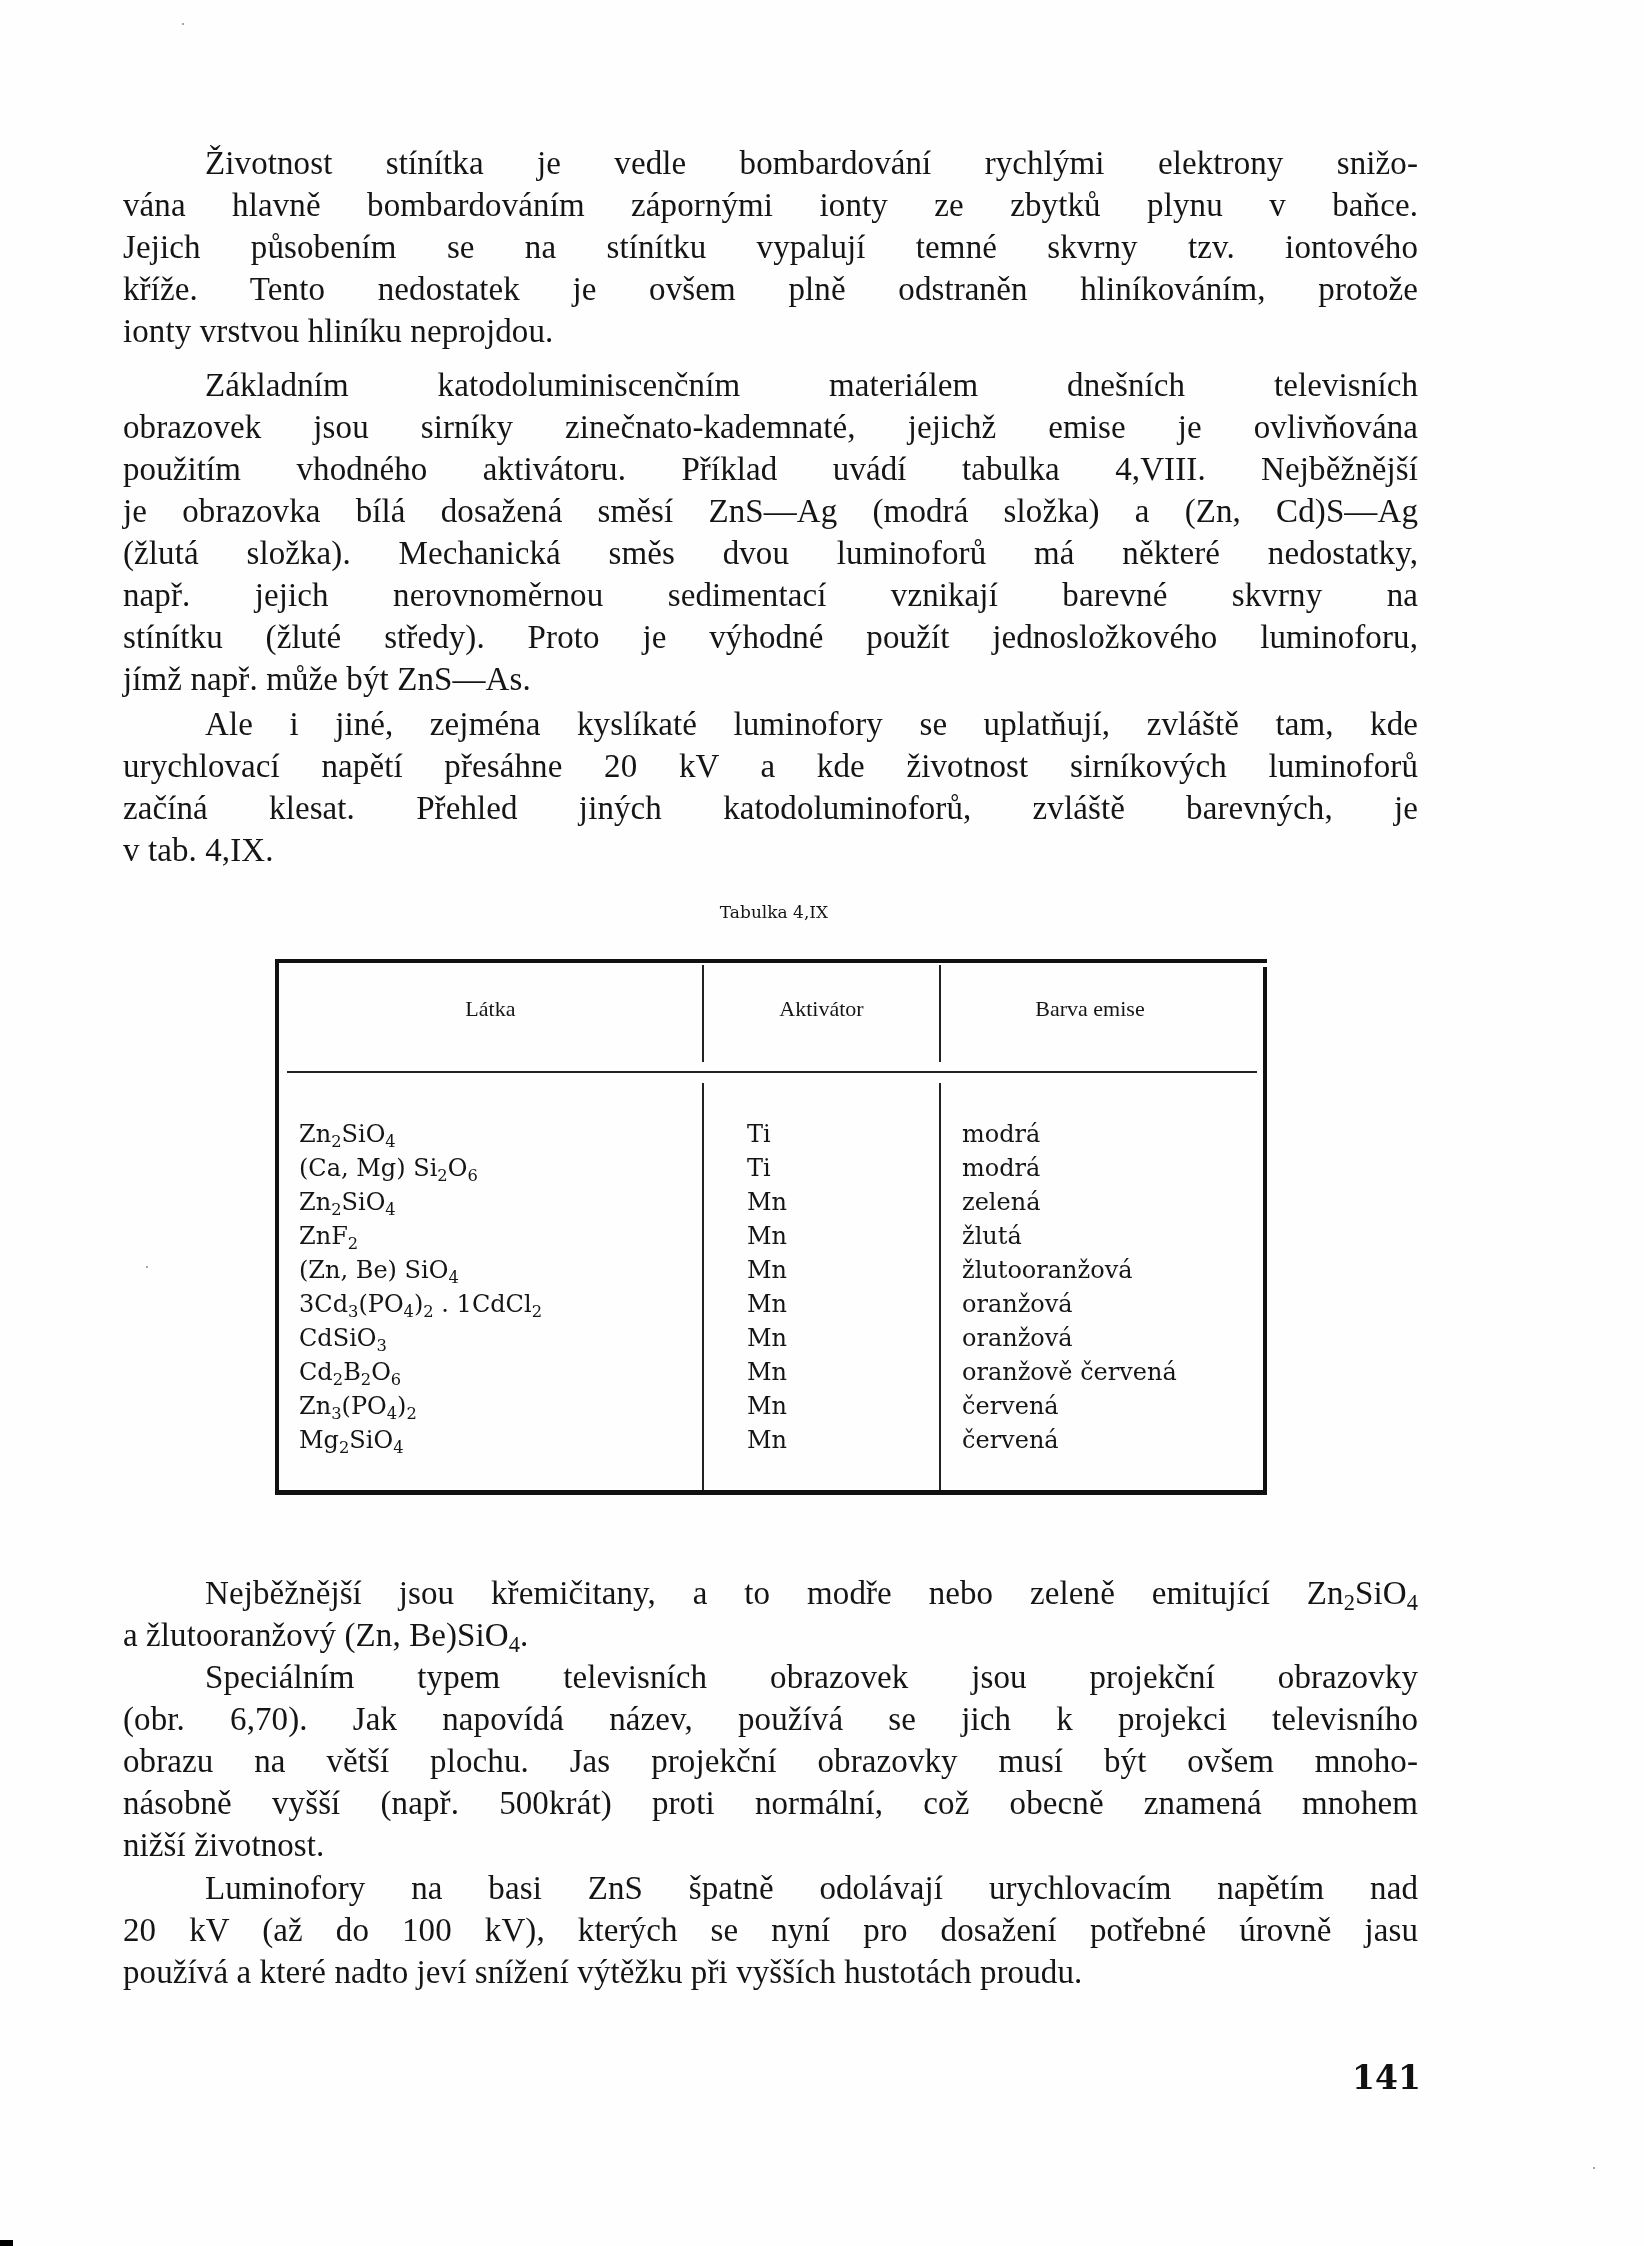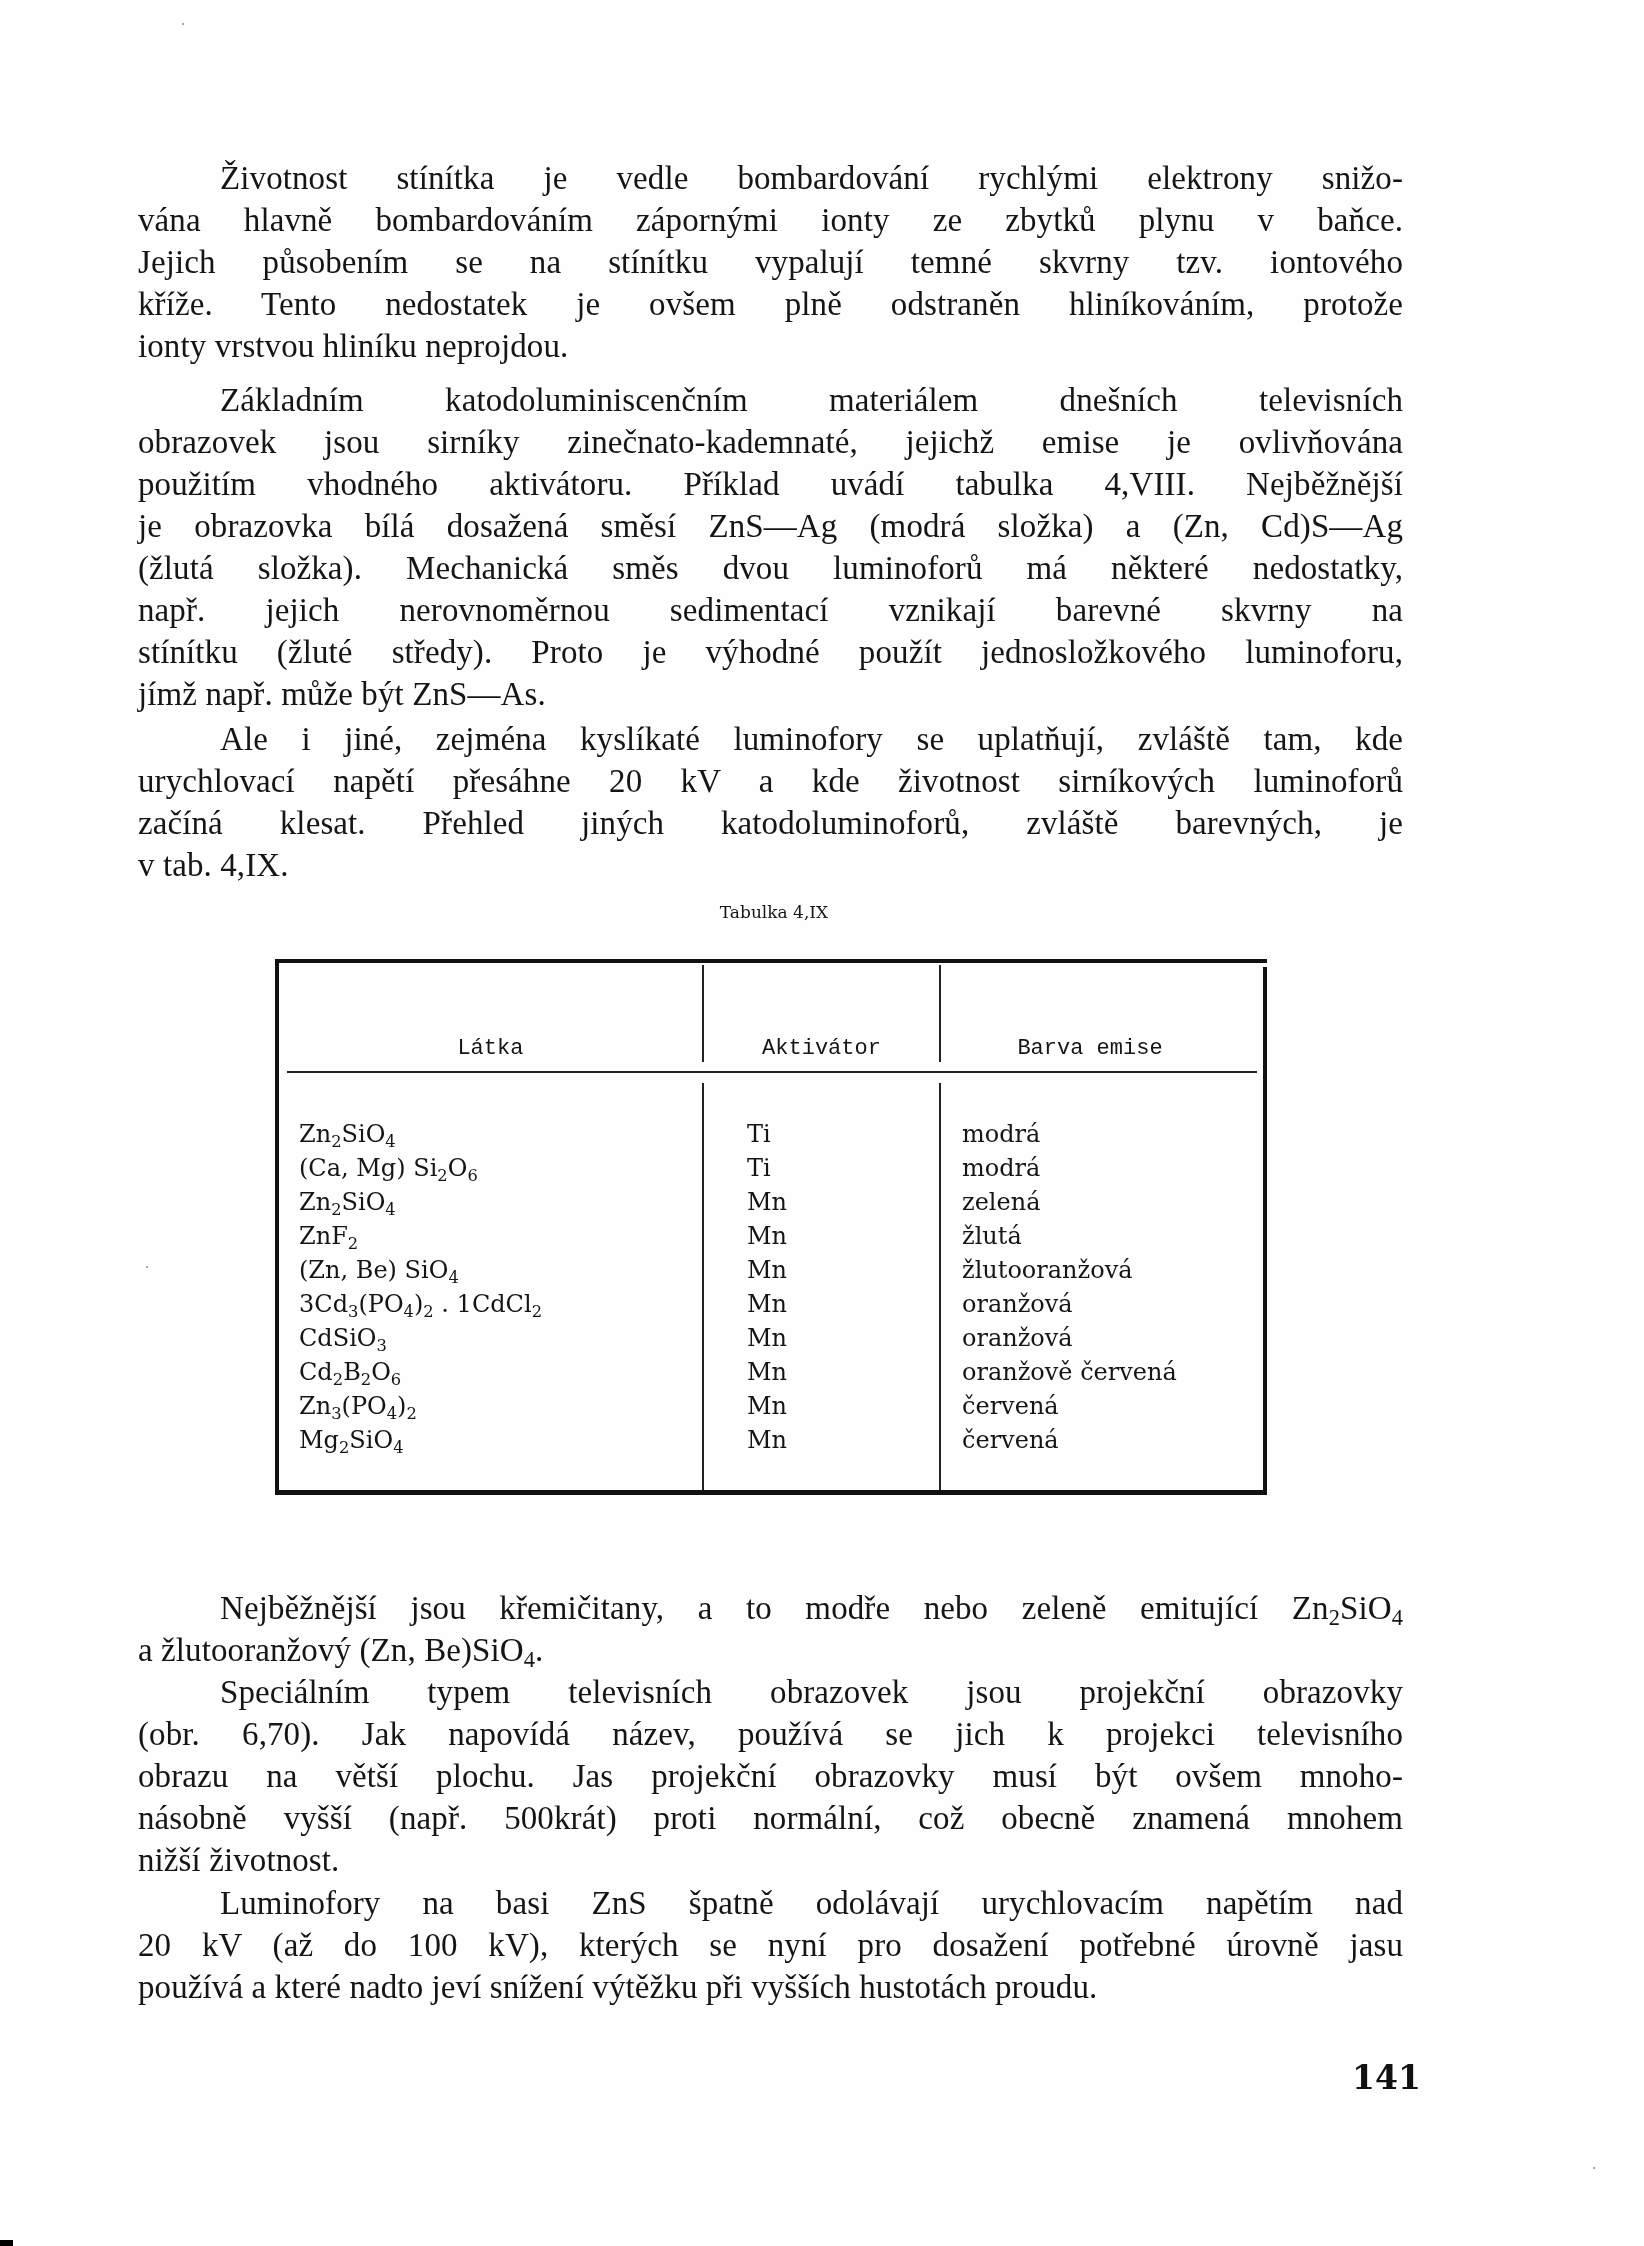--- a/index.html
+++ b/index.html
@@ -3,34 +3,34 @@
 <meta charset="utf-8">
 <style>
   html, body { margin: 0; padding: 0; background: #ffffff; }
   body { width: 1645px; height: 2246px; position: relative; overflow: hidden;
          font-family: "DejaVu Serif", "Liberation Serif", serif; color: #111; }
   .page { position: absolute; left: 0; top: 0; width: 1645px; height: 2246px; background: #fefefe; }
   .body-text { position: absolute; left: 123px; width: 1295px;
                font-family: "Liberation Serif", "DejaVu Serif", serif;
                font-size: 33px; line-height: 42px; text-align: justify;
                letter-spacing: 0.1px; color: #151515; }
-  .para { margin: 15px; text-indent: 82px; }
+  .para { margin: 0; text-indent: 82px; }
   .para .ln { display: block; text-align: justify; text-align-last: justify; white-space: nowrap; overflow: visible; }
   .para .ln.last { text-align-last: left; }
   sub { font-size: 0.68em; vertical-align: -0.28em; line-height: 0; }
   .caption { position: absolute; top: 902px; left: 0; width: 1548px; text-align: center;
              font-family: "DejaVu Serif", serif; font-size: 17px; color: #151515; }
   .table-wrap { position: absolute; left: 275px; top: 959px; width: 992px; height: 536px; }
   .rule-top { position: absolute; left: 0; top: 0; width: 992px; height: 3.9px; background: #111; }
   .rule-bottom { position: absolute; left: 0; bottom: 0; width: 992px; height: 4.9px; background: #111; }
   .border-left { position: absolute; left: 0; top: 0; width: 3.9px; height: 536px; background: #111; }
   .border-right { position: absolute; right: 0; top: 7.8px; width: 3.9px; height: 528px; background: #111; }
   .col-div { position: absolute; width: 1.9px; background: #222; }
   .head-rule { position: absolute; left: 11.6px; top: 112px; width: 970px; height: 1.9px; background: #222; }
-  .th { position: absolute; top: 37px; font-family: Liberation Mono, monospace; font-size: 22px; color: #151515; text-align: center; margin-top: 40px; }
+  .th { position: absolute; top: 37px; font-family: Liberation Serif, serif; font-size: 22px; color: #151515; text-align: center; }
   .col { position: absolute; top: 158px; font-family: "DejaVu Serif", serif; font-size: 24px;
          line-height: 34px; color: #151515; }
   .col .cell { display: block; white-space: nowrap; }
   .col.center { text-align: left; padding-left: 43px; }
   .page-number { position: absolute; left: 1352px; top: 2058px; font-family: "DejaVu Serif", serif;
                  font-weight: bold; font-size: 33px; color: #111; }
   .corner-mark { position: absolute; left: 0; top: 2240px; width: 12.6px; height: 6.8px; background: #000; }
   .speck { position: absolute; width: 1.9px; height: 1.9px; background: #888; border-radius: 50%; }
 </style>
 </head>

